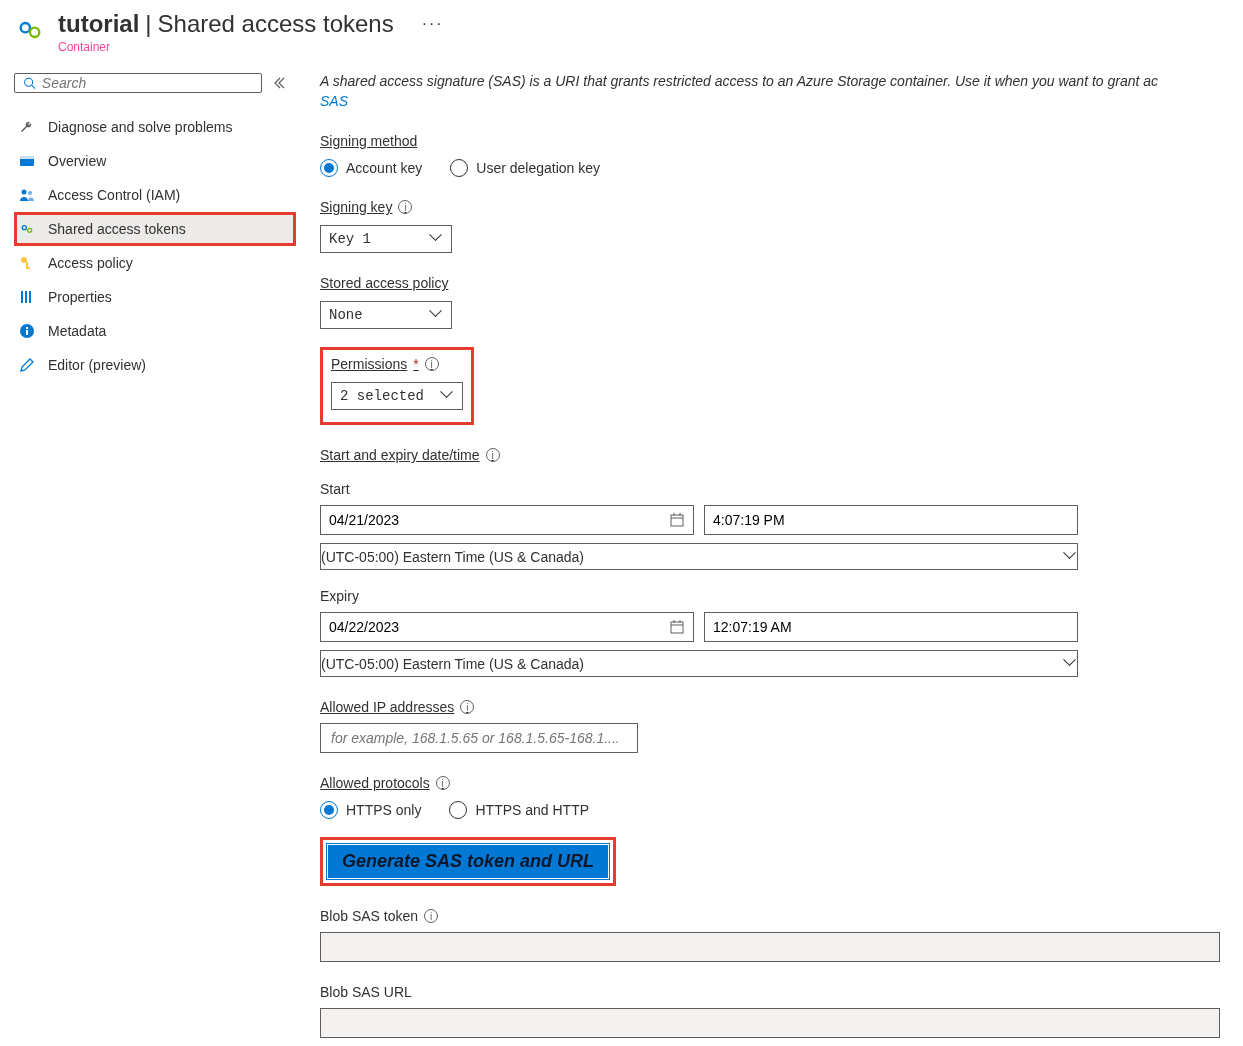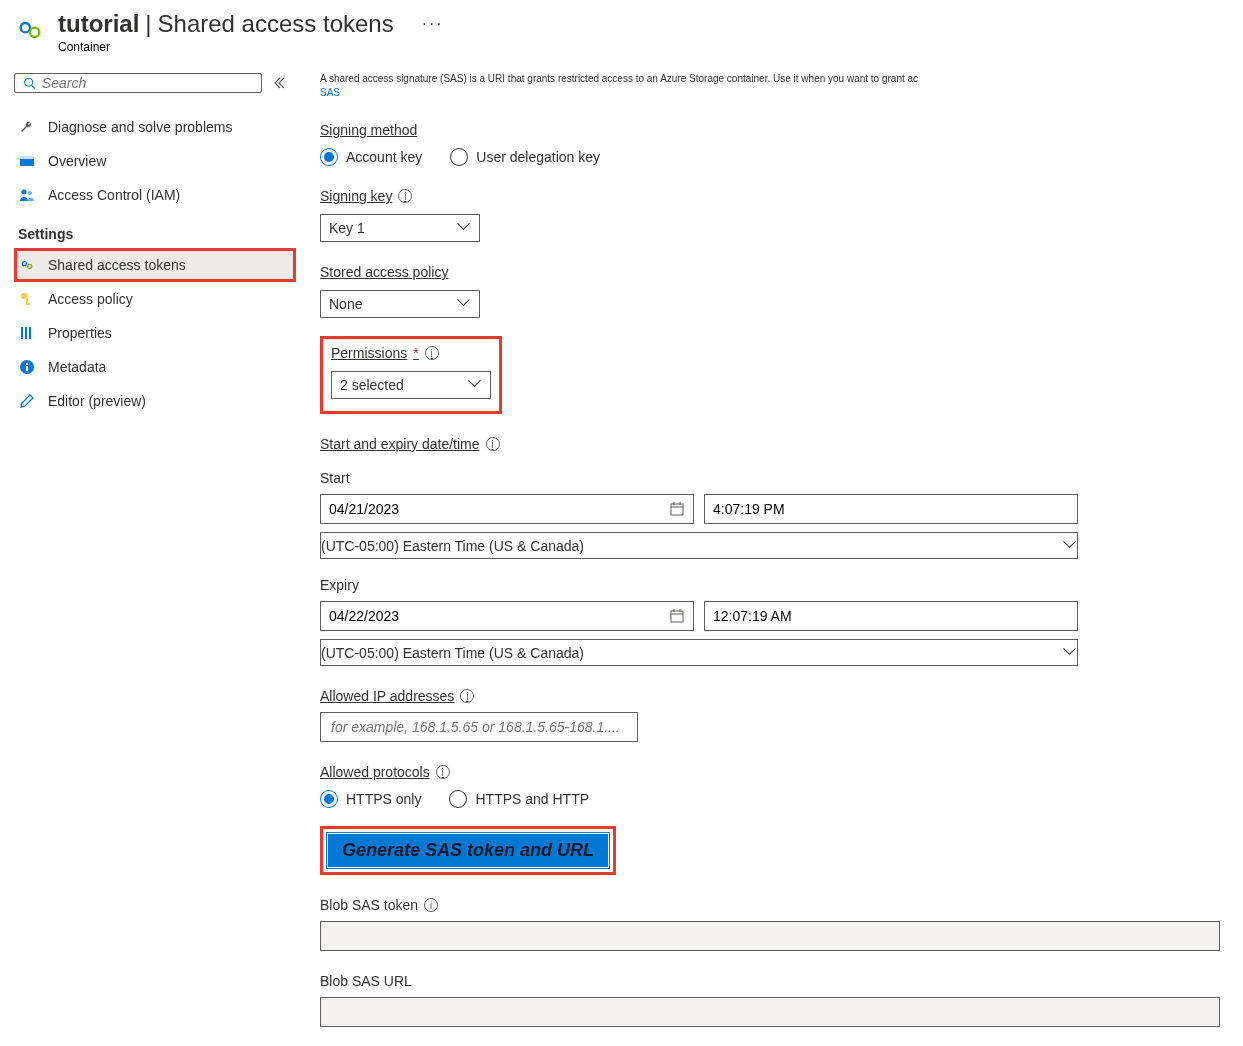--- a/index.html
+++ b/index.html
@@ -19,49 +19,49 @@
       display: flex;
       align-items: flex-start;
       padding: 10px 14px 0 14px;
       gap: 12px;
     }
     .header-icon { width: 32px; height: 32px; display:flex; align-items:center; justify-content:center; margin-top:4px;}
     .header-icon svg { width:28px; height:28px; }
     .header-title-line { display:flex; align-items:center; gap:6px; }
     .header-title { font-size:24px; font-weight:600; }
     .header-sub { font-size:24px; font-weight:400; color:#323130; }
-    .header-subtext { font-size:12px; color:#000000; margin-top:2px; }
+    .header-subtext { font-size:12px; color:#ec4899; margin-top:2px; }
     .header-ellipsis { font-size:16px; color:#323130; margin-left:22px; cursor:pointer; letter-spacing:2px; }
     
     .body { display:flex; flex:1; overflow:hidden; }
     .sidebar { width:296px; padding:14px 0 0 14px; display:flex; flex-direction:column; }
     .sidebar-search-row { display:flex; align-items:center; gap:8px; padding-right:8px;}
     .search-box { flex:1; display:flex; align-items:center; border:1px solid #605e5c; border-radius:2px; height:20px; padding:0 8px; gap:6px; }
     .search-box input { border:none; outline:none; width:100%; font-size:14px; font-style:italic; background:transparent; }
     .collapse-btn { width:18px; height:30px; display:flex; align-items:center; justify-content:center; cursor:pointer; color:#605e5c; }
     .nav-list { margin-top:12px; }
     .nav-item { display:flex; align-items:center; gap:12px; padding:8px 10px 8px 4px; cursor:pointer; font-size:14px; color:#323130; }
     .nav-item .nav-icon { width:18px; height:18px; display:flex; align-items:center; justify-content:center; }
     .nav-section-label { font-weight:600; padding:14px 4px 6px 4px; font-size:14px; }
     .nav-item.highlighted { outline:3px solid #e63b2e; outline-offset:-3px; background:#edebe9; }
     
     .main { flex:1; padding:18px 0 0 24px; overflow:auto; }
-    .intro-text { font-size:10px; color:#323130; line-height:1.4; white-space:nowrap;}
+    .intro-text { font-size:14px; color:#323130; line-height:1.4; white-space:nowrap;font-style:italic;}
     .intro-text a { color:#0078d4; text-decoration:none; cursor:pointer; }
     .form-group { margin-top:22px; }
     .form-label { font-size:14px; color:#323130; display:flex; align-items:center; gap:6px;text-decoration:underline; }
     .form-label .req { color:#a4262c; }
     .info-icon { width:14px; height:14px; border:1px solid #605e5c; border-radius:50%; display:inline-flex; align-items:center; justify-content:center; font-size:10px; color:#605e5c; cursor:help; }
     .radio-row { display:flex; gap:28px; margin-top:10px; align-items:center; }
     .radio-opt { display:flex; align-items:center; gap:8px; cursor:pointer; }
     .radio { width:18px; height:18px; border:1px solid #323130; border-radius:50%; display:flex; align-items:center; justify-content:center; background:#fff; }
     .radio.checked::after { content:""; width:10px; height:10px; background:#0078d4; border-radius:50%; }
     .radio.checked { border-color:#0078d4; }
     .select-box { margin-top:10px; width:170px; height:28px; border:1px solid #605e5c; display:flex; align-items:center; justify-content:space-between; padding:0 8px; cursor:pointer; background:#fff; }
-    .select-box.wide { width:160px; }
+    .select-box.wide { width:132px;font-family:Liberation Mono, monospace; }
     .chevron-down { width:12px; height:12px; }
     .chevron-down::before { content:""; display:block; width:8px; height:8px; border-right:1px solid #323130; border-bottom:1px solid #323130; transform:rotate(45deg) translate(-2px,-2px); }
     .highlight-box { border:3px solid #e63b2e; padding:6px 8px 12px 8px; display:inline-block; margin-top:18px; }
     .highlight-box .form-label { margin-top:0; }
     .highlight-box .select-box { margin-top:10px; }
     .dt-row { display:flex; gap:10px; margin-top:8px; width:758px; }
     .dt-input { flex:1; height:30px; border:1px solid #605e5c; display:flex; align-items:center; padding:0 8px; justify-content:space-between; background:#fff; }
     .dt-input input { border:none; outline:none; width:100%; font-size:14px; background:transparent; }
     .cal-icon { width:16px; height:16px; display:flex; align-items:center; justify-content:center; }
     .tz-row { width:758px; margin-top:8px; height:27px; border:1px solid #605e5c; display:flex; align-items:center; justify-content:space-between; padding:0 0; cursor:pointer; background:#fff; }
@@ -135,21 +135,20 @@
           <svg width="16" height="16" viewBox="0 0 16 16">
               <circle cx="5" cy="5" r="2.5" fill="#0078d4"></circle>
               <circle cx="11" cy="6" r="2" fill="#69afe5"></circle>
               <path d="M1 14c0-2.5 2-4 4-4s4 1.5 4 4" fill="#0078d4"></path>
               <path d="M9 14c0-2 1.5-3.5 3-3.5s3 1.5 3 3.5" fill="#69afe5"></path>
             </svg>
         </span>
         <span>Access Control (IAM)</span>
       </div>
 
-      <div class="nav-section-label">Settings</div>
 
       <div class="nav-item highlighted">
         <span class="nav-icon">
           <svg width="16" height="16" viewBox="0 0 24 24" fill="none">
               <path d="M8 7a3 3 0 1 1 0 6 3 3 0 0 1 0-6" stroke="#0078d4" stroke-width="2"></path>
               <path d="M16 11a3 3 0 1 1 0 6 3 3 0 0 1 0-6" stroke="#76b900" stroke-width="2"></path>
             </svg>
         </span>
         <span>Shared access tokens</span>
       </div>

